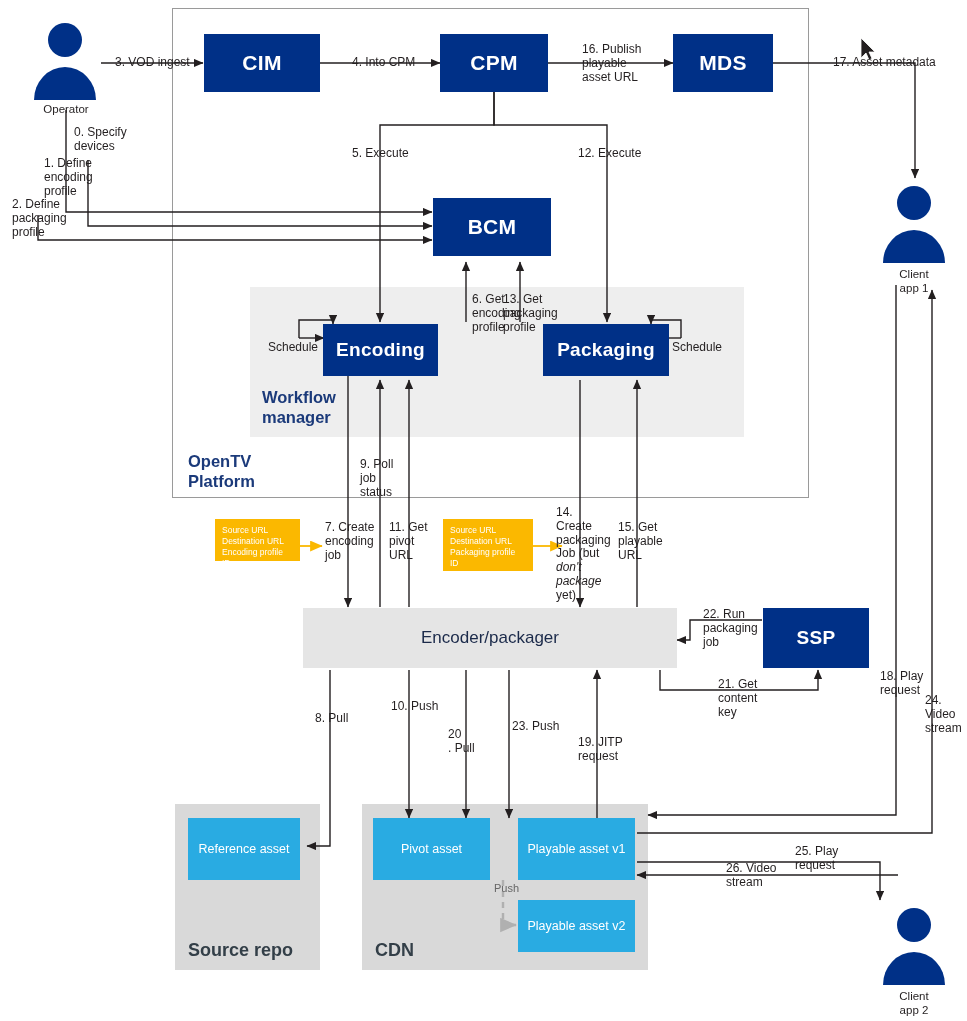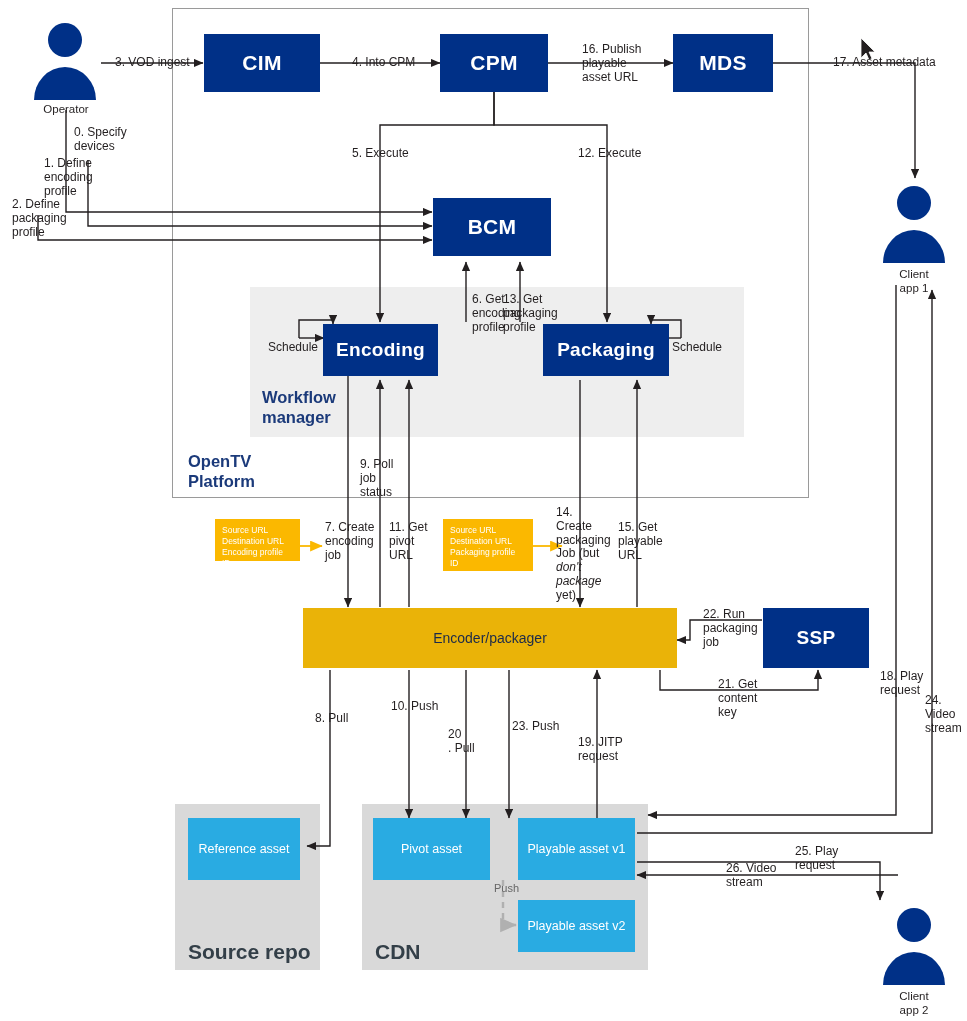--- a/index.html
+++ b/index.html
@@ -46,41 +46,41 @@
     color: #ffffff;
     font-size: 12.5px;
   }
   .grey-panel {
     background: #d9d9d9;
   }
   .light-panel {
     background: #eeeeee;
   }
   .encpkg {
-    background: #eab308;
+    background: #e5e5e5;
     color: #1b2a4a;
-    font-size: 14px;
+    font-size: 17px;
   }
   .lbl {
     position: absolute;
     font-size: 12px;
     color: #231f20;
     line-height: 1.15;
   }
   .bigtext {
     position: absolute;
     color: #1b3a7a;
     font-size: 16.5px;
     font-weight: bold;
     line-height: 1.2;
   }
   .panel-title {
     position: absolute;
     color: #333f48;
-    font-size: 21px;
+    font-size: 18px;
     font-weight: bold;
   }
   .yellow {
     position: absolute;
     background: #FBB800;
     color: #ffffff;
     font-size: 8.5px;
     line-height: 1.3;
     padding: 6px 7px;
     box-sizing: border-box;

